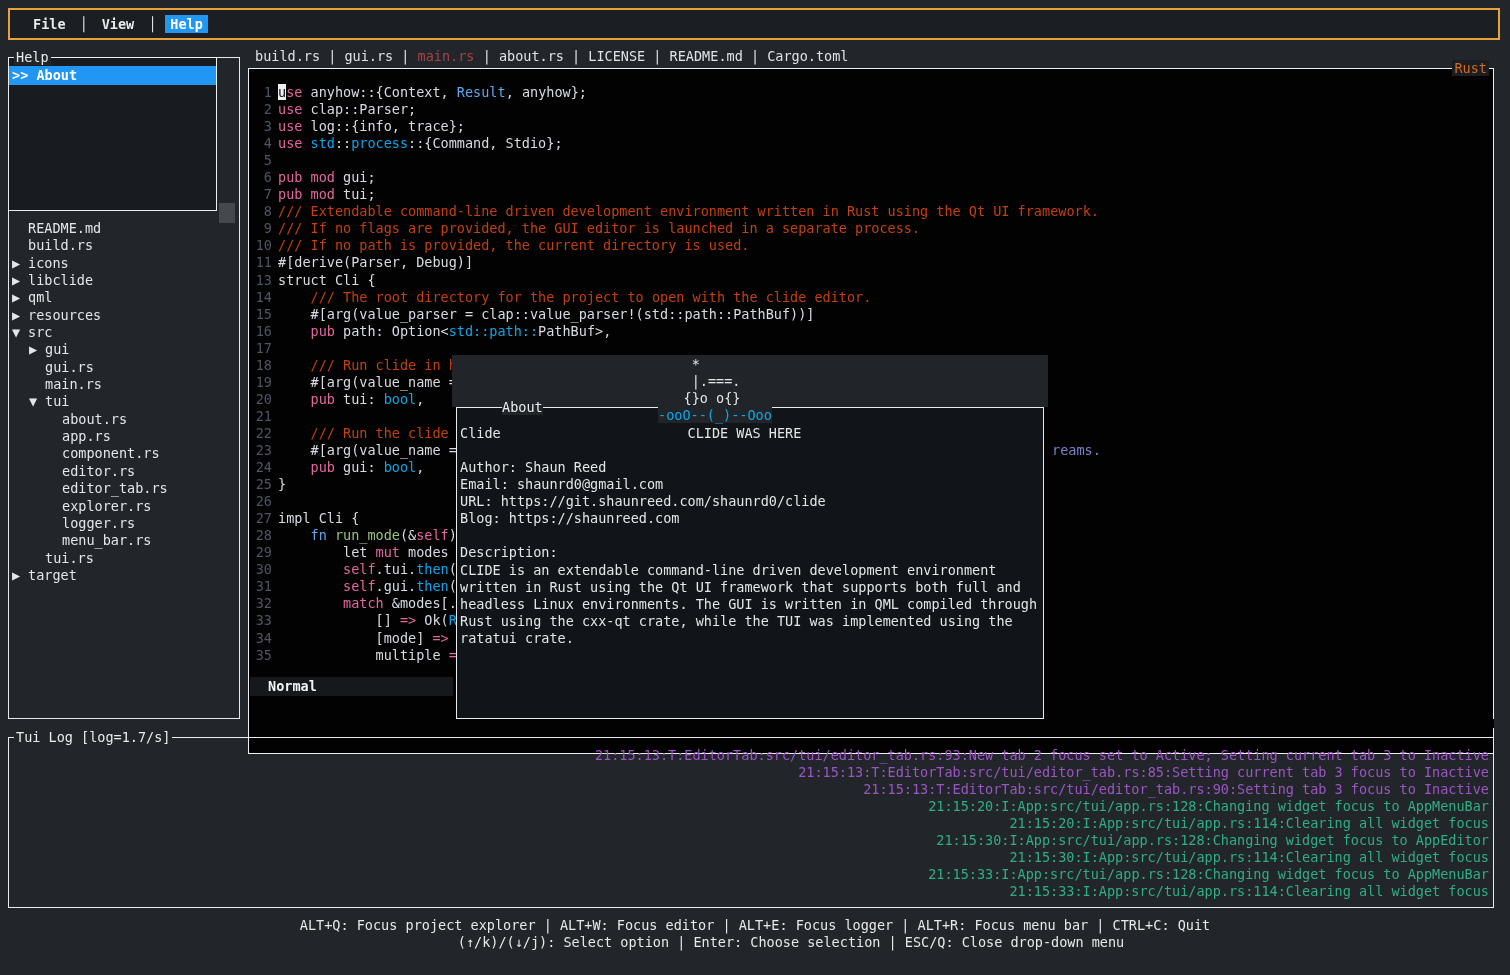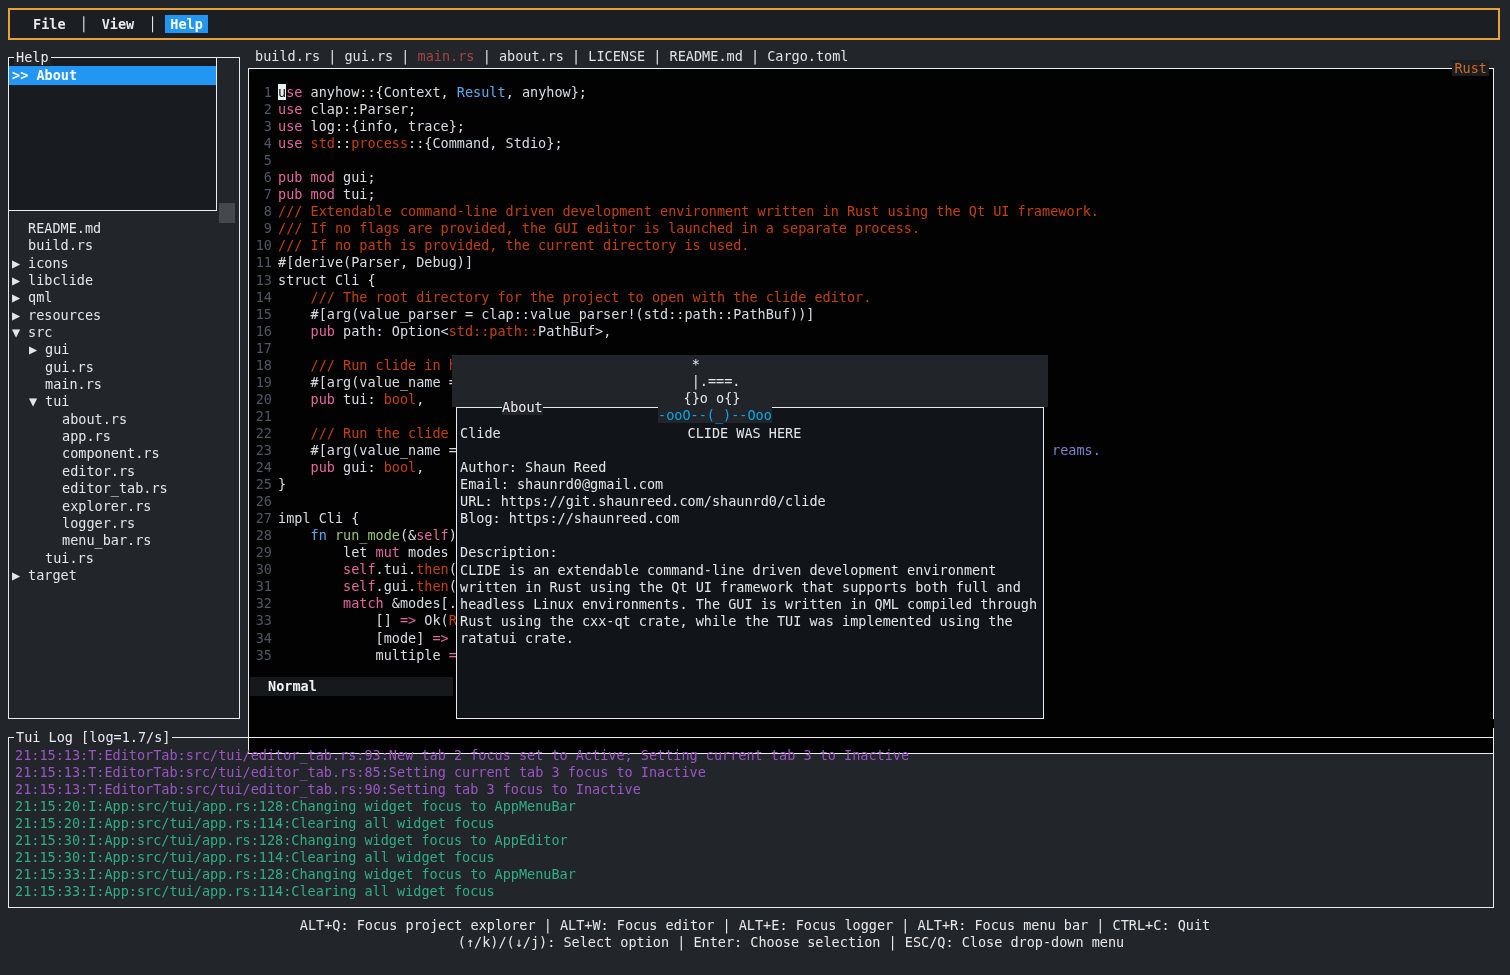--- a/index.html
+++ b/index.html
@@ -57,21 +57,21 @@
     border:1px solid #eceff2;background:#020202;
   }
   #editor .lang-badge{
     position:absolute;top:-9px;right:4px;background:#1b1e22;padding:0 2px;
     color:#cf6a1e;line-height:16px;
   }
   #code-area{position:absolute;left:1px;top:15px;right:1px;}
   .crow{height:17.06px;line-height:17.06px;display:flex;white-space:pre;}
   .crow .lnum{display:inline-block;width:22px;text-align:right;margin-right:6px;color:#4e5564;flex:none;}
   .crow .lcode{white-space:pre;}
-  .seg-def{color:#d8dce2}.seg-kw{color:#e4679f}.seg-cy{color:#c2410c}
+  .seg-def{color:#d8dce2}.seg-kw{color:#e4679f}.seg-cy{color:#0ea5e9}
   .seg-blue{color:#5fa8ef}.seg-green{color:#98c379}.seg-com{color:#c2410c}
   .seg-str{color:#e2bf6e}
   .seg-cur{background:#eceff2;color:#0b0d10}
   #status-row{
     position:absolute;left:1px;top:608px;width:203px;height:19px;line-height:19px;
     background:#17181c;color:#f2f3f5;font-weight:bold;padding-left:18px;box-sizing:border-box;
   }
   #editor-bottom-strip{left:249px;top:719px;width:1245px;height:9px;background:#020202;}
   #line22-right{left:1052px;top:442px;height:17px;line-height:17px;color:#7d81c9;z-index:3;white-space:pre;}
 
@@ -96,21 +96,21 @@
   
   #log-panel{
     left:8px;top:737px;width:1486px;height:171px;box-sizing:border-box;
     border:1px solid #e9ecef;
   }
   #log-panel .box-title{
     position:absolute;top:-9px;left:5px;background:#22262a;padding:0 2px;
     color:#e9ebee;line-height:16px;white-space:pre;
   }
   #log-lines{position:absolute;left:6px;top:9px;right:4px;}
-  .lrow{height:17.06px;line-height:17.06px;white-space:pre;}
+  .lrow{height:17.06px;line-height:17.06px;white-space:pre;text-align:right;}
   .lrow.trace{color:#9c55c4;}
   .lrow.info{color:#2fae84;}
 
   
   .hint{left:0;width:100%;text-align:center;color:#e6e8ea;height:17px;line-height:17px;white-space:pre;}
   #hint1{top:917px;}
   #hint2{top:934px;margin-left:36px;}
 </style>
 </head>
 <body>

